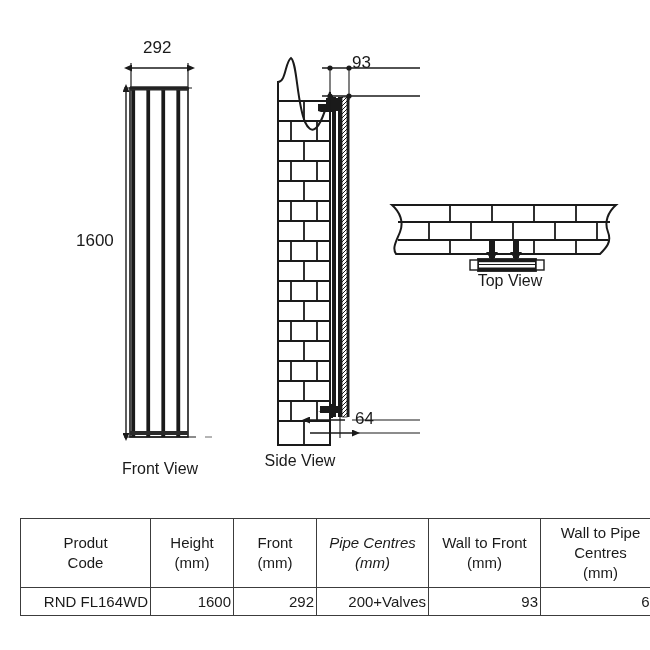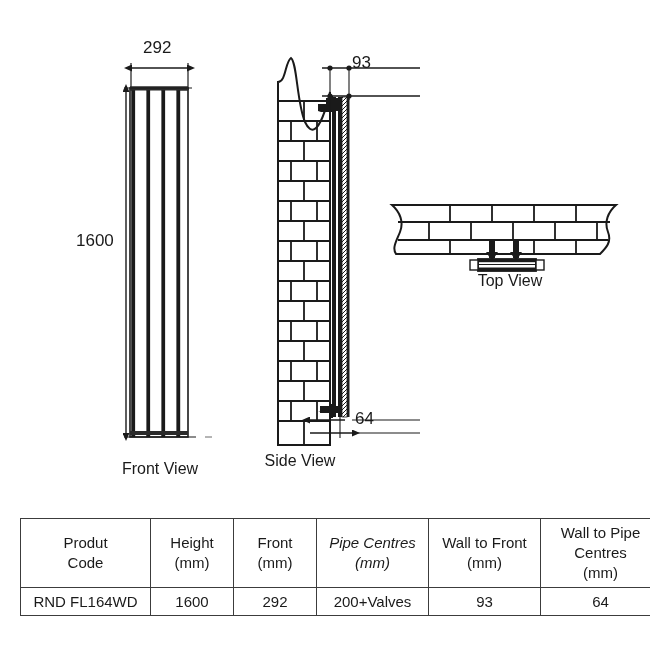--- a/index.html
+++ b/index.html
@@ -65,20 +65,21 @@
     padding: 0 2px;
   }
   #spec-table th {
     height: 68px;
     font-size: 15px;
     line-height: 1.35;
   }
   #spec-table td {
     height: 27px;
     font-size: 15px;
+    text-align: right;
   }
   .col-code  { width: 125px; }
   .col-h     { width: 78px; }
   .col-w     { width: 78px; }
   .col-pc    { width: 107px; font-style: italic; }
   .col-wf    { width: 107px; }
   .col-wpc   { width: 115px; }
   .th-line { display: block; }
 </style>
 </head>

